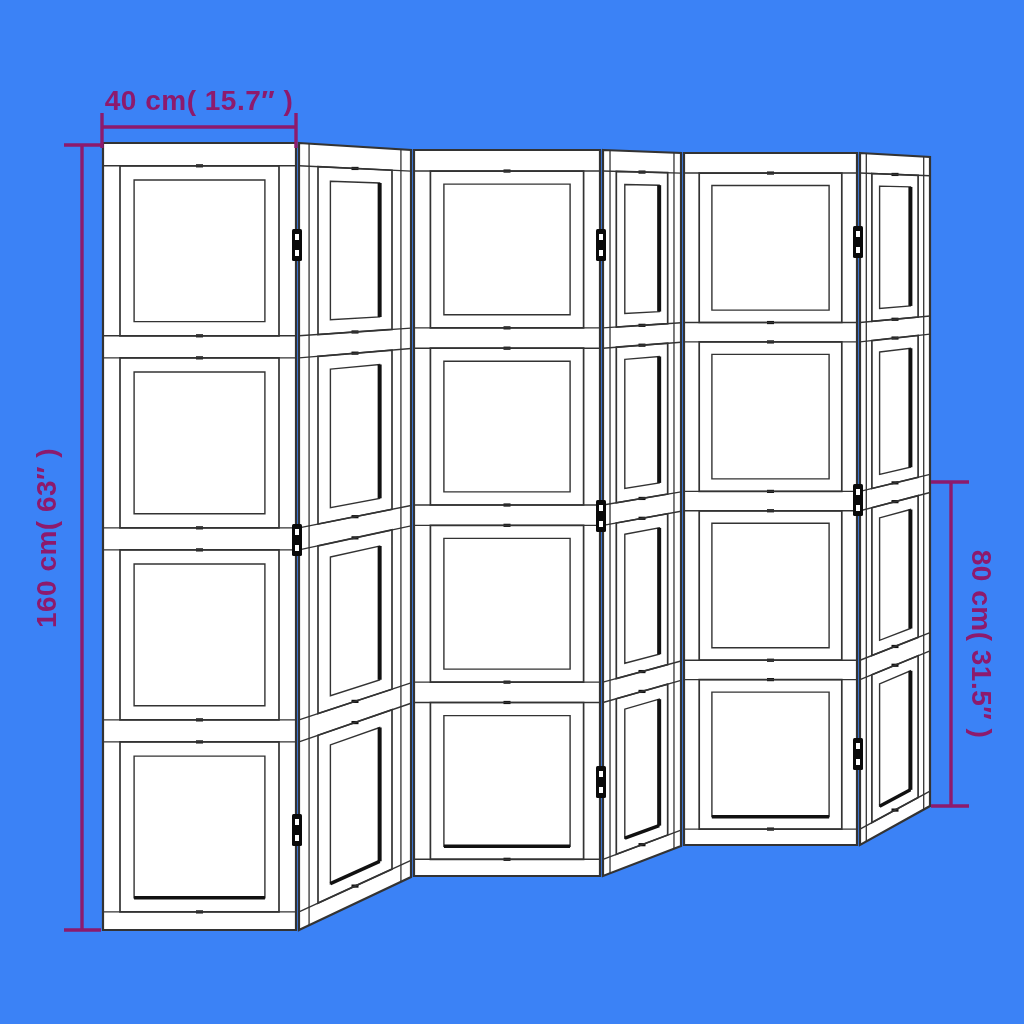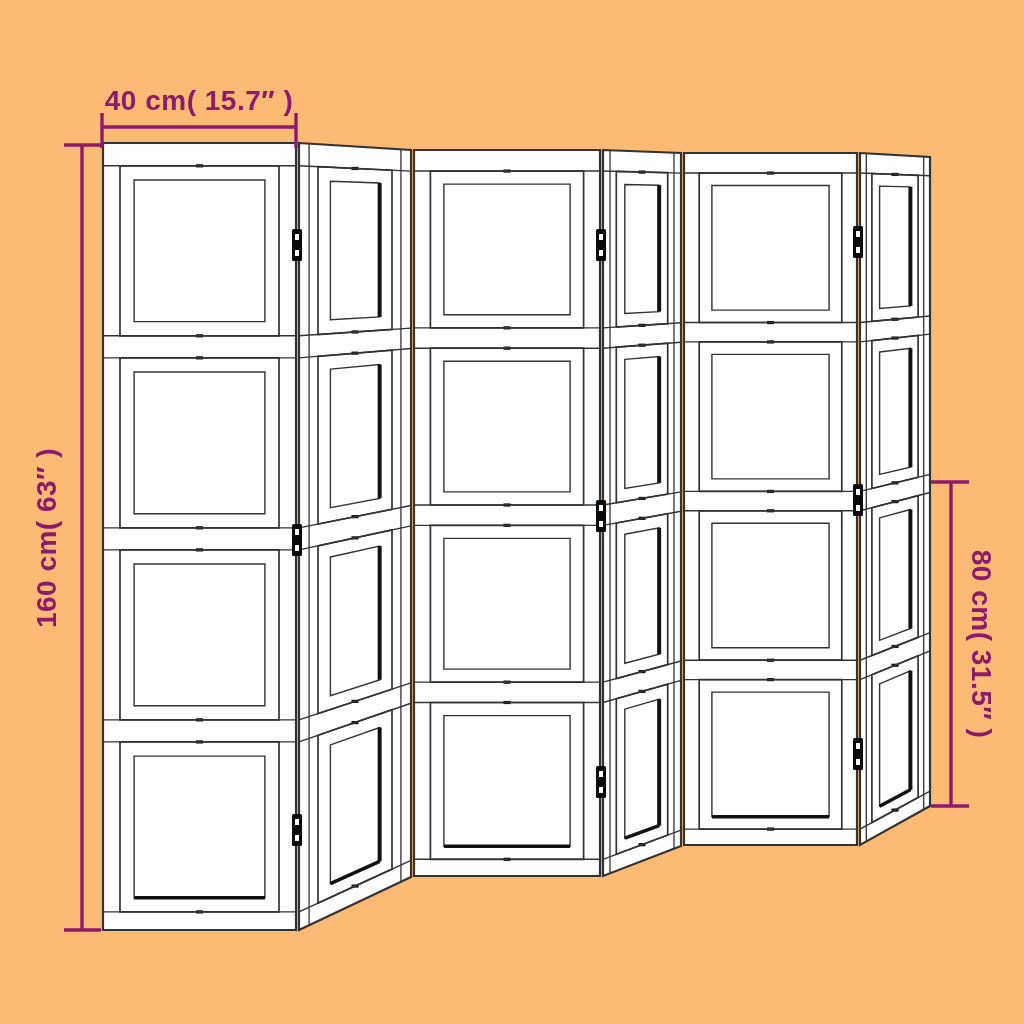--- a/index.html
+++ b/index.html
@@ -8,21 +8,21 @@
     width: 1024px;
     height: 1024px;
     background: #ffffff;
     overflow: hidden;
     font-family: "Liberation Sans", sans-serif;
   }
   .stage {
     position: relative;
     width: 1024px;
     height: 1024px;
-    background: #fdba74;
+    background: #3b82f6;
   }
   svg { display: block; }
   .dim-label {
     font-family: "Liberation Sans", "DejaVu Sans", sans-serif;
     font-size: 28px;
     font-weight: 700;
     letter-spacing: 0.5px;
   }
 </style>
 </head>

